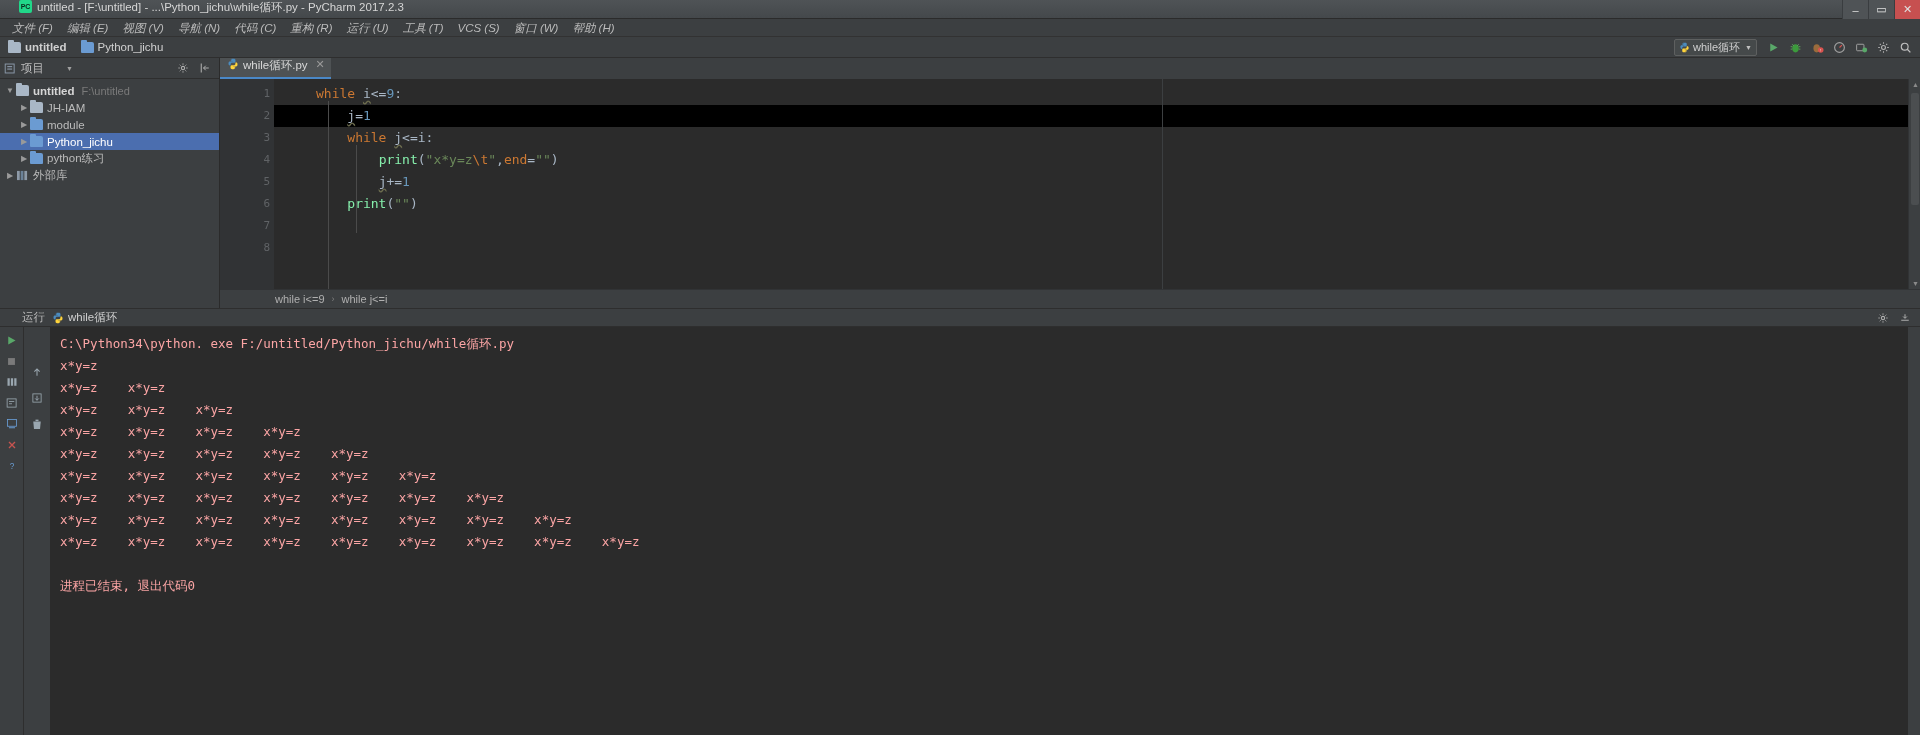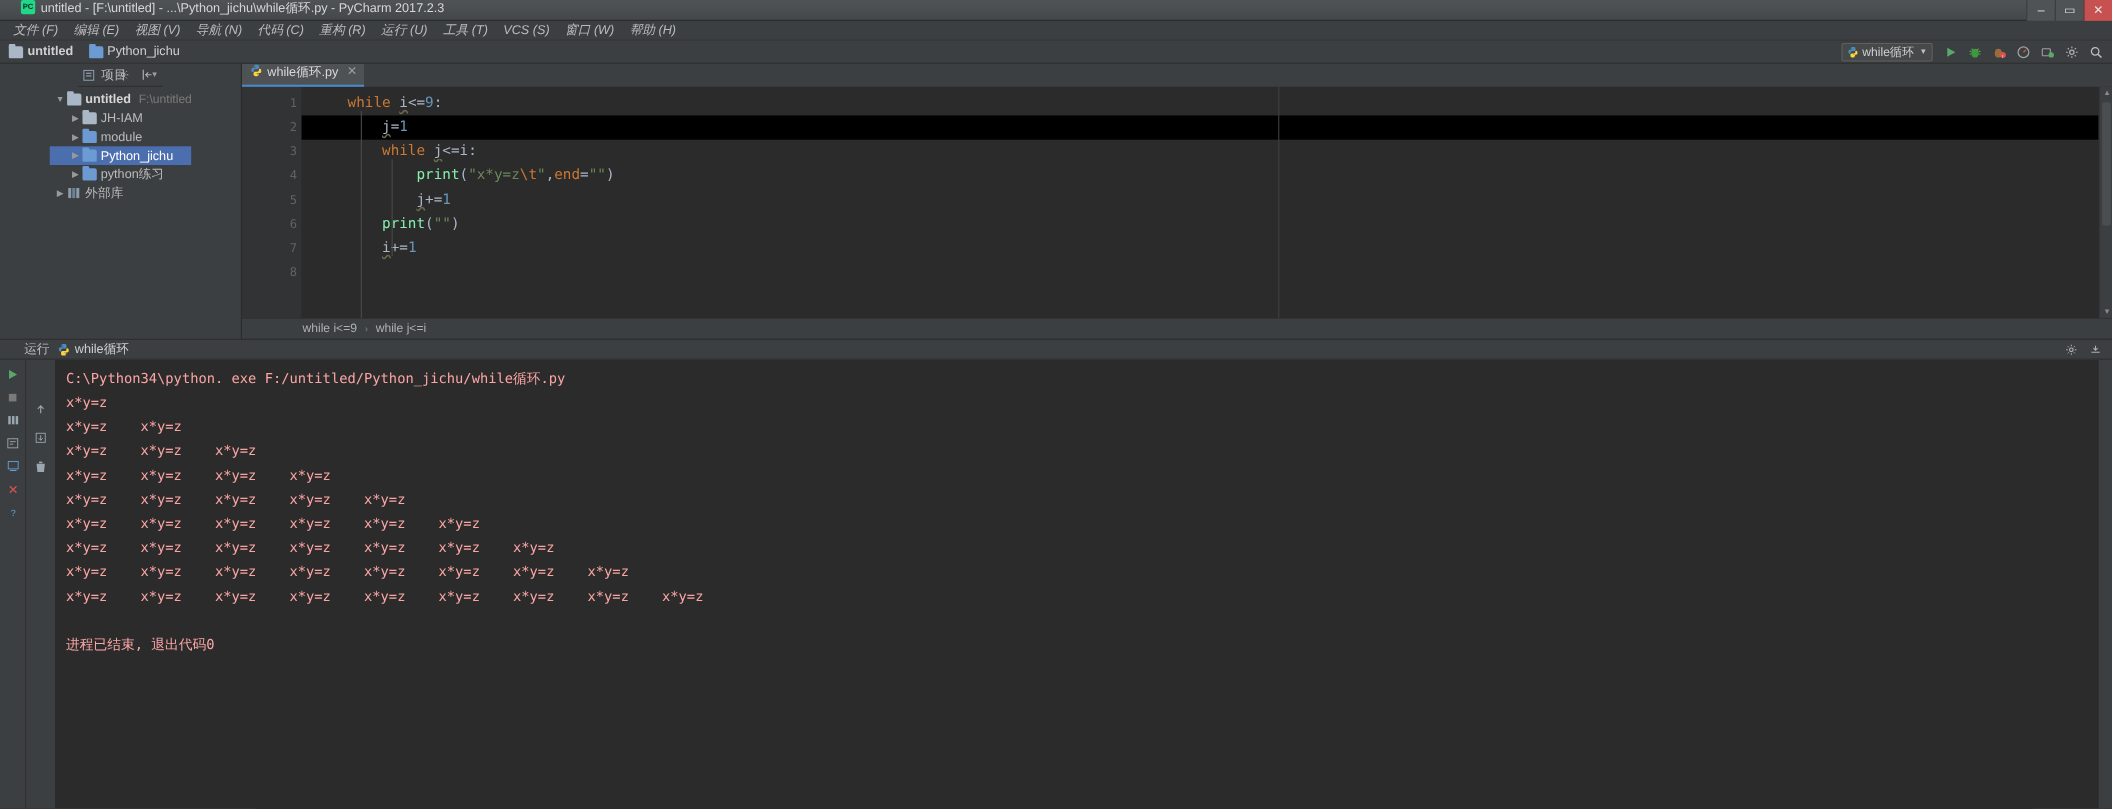--- a/index.html
+++ b/index.html
@@ -77,21 +77,21 @@
   .tool-ic {
     width: 20px; height: 19px; display: flex; align-items: center; justify-content: center;
     margin: 0 1px;
   }
 
   
   .workspace { display: flex; flex: none; height: 250px; }
 
   
   .project-panel { width: 220px; background: #3c3f41; display: flex; flex-direction: column;
-     border-right: 1px solid #2b2b2b; flex: none; align-items: center; }
+     border-right: 1px solid #2b2b2b; flex: none; }
   .panel-head {
     height: 21px; display: flex; align-items: center; padding: 0 4px;
     background: #3c3f41; border-bottom: 1px solid #2e2e2e; position: relative;
   }
   .panel-head .ph-ic { width: 13px; height: 13px; margin-right: 4px; flex:none; }
   .panel-head .ph-title { font-size: 11.5px; color: #bbbbbb; }
   .panel-head .ph-caret { margin-left: 22px; font-size: 7px; color: #a0a0a0; }
   .panel-head .ph-right { position: absolute; right: 3px; display: flex; align-items: center; }
 
   .tree { flex: 1; padding-top: 3px; overflow: hidden; font-size: 11.5px; }
@@ -398,21 +398,20 @@
         <div class="code">
           <div class="indent-guide" style="left:54px; top:22px; height:198px;"></div>
           <div class="indent-guide" style="left:82px; top:66px; height:88px;"></div>
 
           <div class="cline"><span class="kw">while</span> <span class="wavy">i</span><span class="op">&lt;=</span><span class="num">9</span><span class="op">:</span></div>
           <div class="cline hl">    <span class="wavy">j</span><span class="op">=</span><span class="num">1</span></div>
           <div class="cline">    <span class="kw">while</span> <span class="wavy">j</span><span class="op">&lt;=</span>i<span class="op">:</span></div>
           <div class="cline">        <span class="fn">print</span><span class="op">(</span><span class="str">"x*y=z<span class="esc">\t</span>"</span><span class="op">,</span><span class="named">end</span><span class="op">=</span><span class="str">""</span><span class="op">)</span></div>
           <div class="cline">        <span class="wavy">j</span><span class="op">+=</span><span class="num">1</span></div>
           <div class="cline">    <span class="fn">print</span><span class="op">(</span><span class="str">""</span><span class="op">)</span></div>
-          <div class="cline">    <span class="wavy">i</span><span class="op">+=</span><span class="num">1</span></div>
 
           <div class="right-margin" style="left:888px;"></div>
         </div>
 
         <div class="editor-scroll">
           <div class="es-arrow" style="top:2px;">▲</div>
           <div class="es-thumb" style="top:14px;"></div>
           <div class="es-arrow" style="bottom:2px;">▼</div>
         </div>
       </div>

